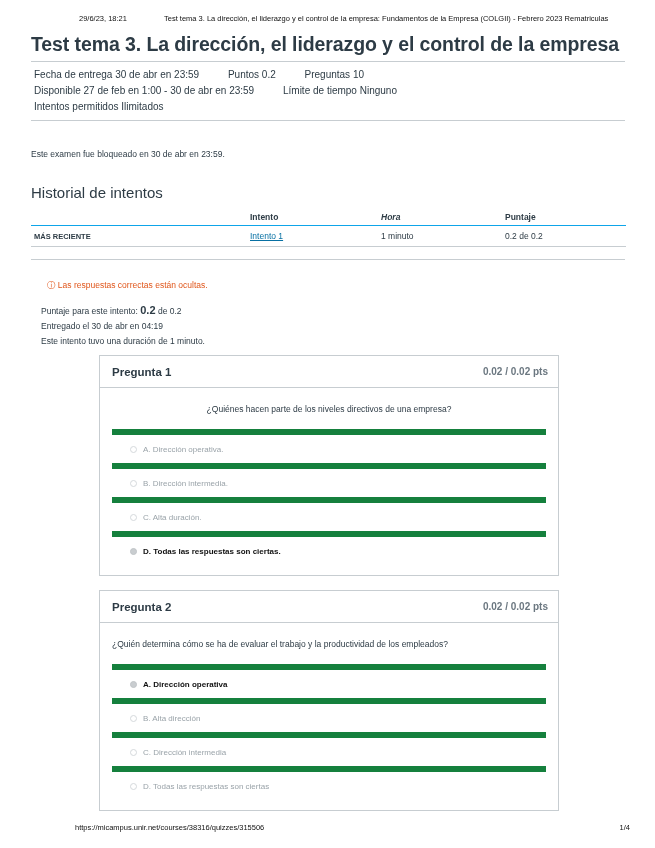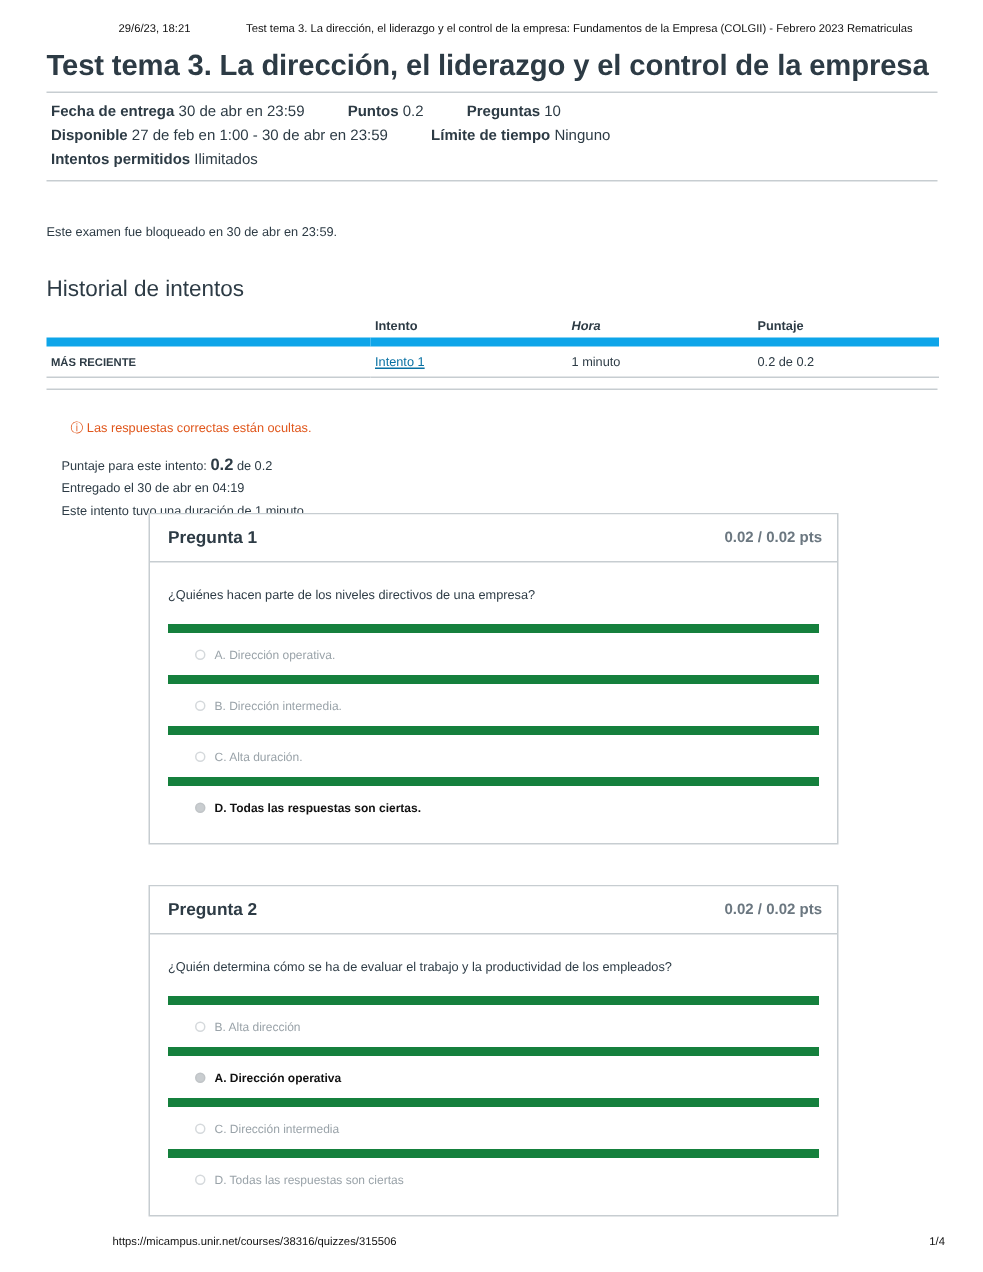--- a/index.html
+++ b/index.html
@@ -2,26 +2,26 @@
 <html><head>
 <meta charset="utf-8">
 <style>
   html,body{margin:0;padding:0;background:#fff;}
   body{width:655px;height:848px;position:relative;overflow:hidden;font-family:"Liberation Sans",sans-serif;color:#2d3b45;}
   .print-header{position:absolute;left:31px;top:14px;right:20px;font-size:7.5px;color:#111;display:flex;padding-left:48px;}
   .print-header .date{width:85px;}
   .page-title{position:absolute;left:31px;top:33px;font-size:19.5px;font-weight:bold;color:#2d3b45;margin:0;letter-spacing:-0.1px;}
   .hr{position:absolute;left:31px;right:30px;height:1px;background:#c7cdd1;}
   .meta{position:absolute;left:34px;font-size:10px;color:#2d3b45;white-space:nowrap;}
-  .meta b{font-weight:bold;}
+  .meta b{font-weight:normal;}
   .meta .v{margin-right:26px;}
   .lock-note{position:absolute;left:31px;top:149px;font-size:8.5px;color:#2d3b45;}
   .hist-title{position:absolute;left:31px;top:184px;font-size:15px;font-weight:normal;color:#2d3b45;margin:0;}
   table.hist{position:absolute;left:31px;top:208px;width:595px;border-collapse:collapse;font-size:8.5px;}
-  table.hist th{text-align:left;font-weight:bold;padding:4px 0 3px 3px;border-bottom:6px solid #0ea5e9;}
+  table.hist th{text-align:left;font-weight:bold;padding:4px 0 3px 3px;border-bottom:1px solid #0ea5e9;}
   table.hist td{padding:5px 0 5px 3px;border-bottom:1px solid #c7cdd1;}
   table.hist td.recent{font-weight:bold;font-size:7.5px;}
   table.hist a{color:#0770a3;text-decoration:underline;}
   .hr2{top:259px;}
   .hidden-note{position:absolute;left:47px;top:280px;font-size:8.5px;color:#e0561b;}
   .attempt-info{position:absolute;left:41px;top:303px;font-size:8.5px;color:#2d3b45;line-height:15px;}
   .attempt-info .big{font-size:11px;font-weight:bold;}
   .question{position:absolute;left:99px;width:458px;border:1px solid #c7cdd1;background:#fff;}
   .q-header{height:31px;background:#fff;border-bottom:1px solid #c7cdd1;display:flex;justify-content:space-between;align-items:center;padding:0 10px 0 12px;}
   .q-title{font-size:11.5px;font-weight:bold;color:#2d3b45;}
@@ -97,21 +97,21 @@
 <div class="attempt-info">
   <div>
     <span>Puntaje para este intento:</span>
     <span class="big">0.2</span>
     <span>de 0.2</span>
   </div>
   <div>Entregado el 30 de abr en 04:19</div>
   <div>Este intento tuvo una duración de 1 minuto.</div>
 </div>
 
-<div class="question" style="top:342px;">
+<div class="question" style="top:355px;text-align:center;">
   <div class="q-header">
     <span class="q-title">Pregunta 1</span>
     <span class="q-pts">0.02 / 0.02 pts</span>
   </div>
   <div class="q-body">
     <div class="q-text">¿Quiénes hacen parte de los niveles directivos de una empresa?</div>
     <div class="answer">
       <span class="radio"></span>
       <span>A. Dirección operativa.</span>
     </div>
@@ -130,27 +130,27 @@
   </div>
 </div>
 
 <div class="question" style="top:590px;">
   <div class="q-header">
     <span class="q-title">Pregunta 2</span>
     <span class="q-pts">0.02 / 0.02 pts</span>
   </div>
   <div class="q-body">
     <div class="q-text">¿Quién determina cómo se ha de evaluar el trabajo y la productividad de los empleados?</div>
+    <div class="answer selected">
+      <span class="radio"></span>
+      <span>A. Dirección operativa</span>
+    </div>
     <div class="answer">
       <span class="radio"></span>
       <span>B. Alta dirección</span>
-    </div>
-    <div class="answer selected">
-      <span class="radio"></span>
-      <span>A. Dirección operativa</span>
     </div>
     <div class="answer">
       <span class="radio"></span>
       <span>C. Dirección intermedia</span>
     </div>
     <div class="answer">
       <span class="radio"></span>
       <span>D. Todas las respuestas son ciertas</span>
     </div>
   </div>

